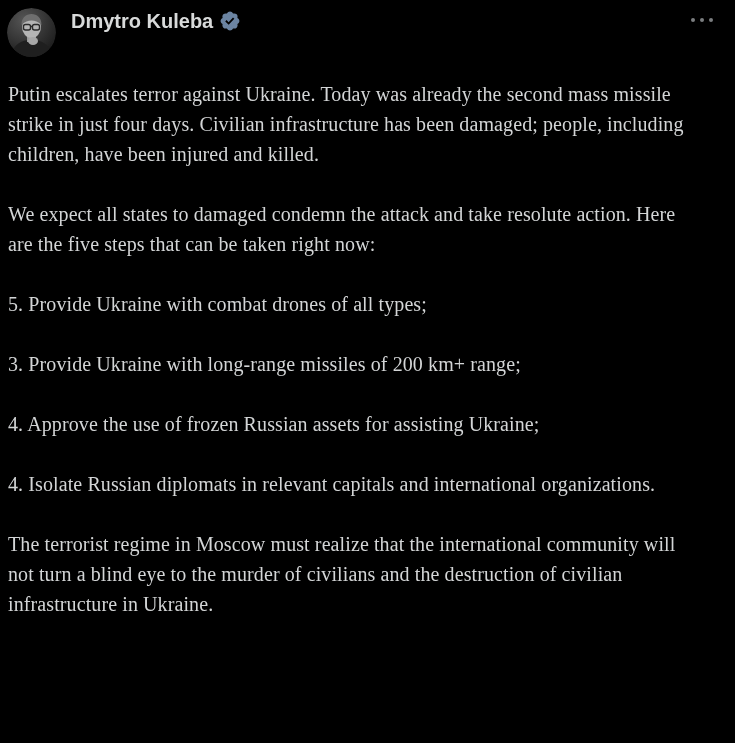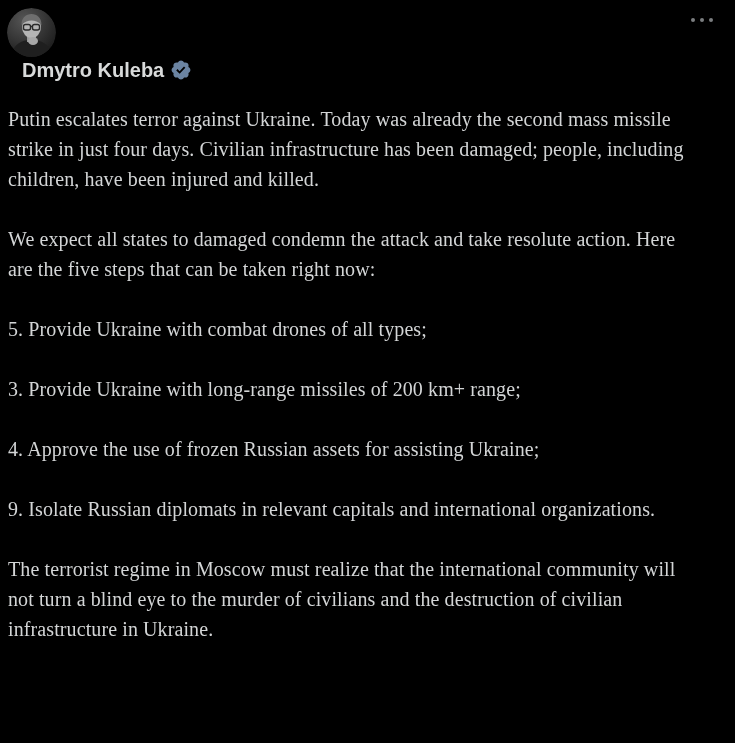--- a/index.html
+++ b/index.html
@@ -13,21 +13,20 @@
     height: 743px;
     background: #000000;
     font-family: "Liberation Sans", "DejaVu Sans", sans-serif;
     overflow: hidden;
     box-sizing: border-box;
   }
   .tweet-header {
     display: flex;
     align-items: flex-start;
     padding: 8px 8px 0 7px;
-    flex-direction: column;
   }
   .avatar-wrap {
     width: 49px;
     height: 49px;
     border-radius: 50%;
     overflow: hidden;
     flex: 0 0 auto;
     cursor: pointer;
   }
   .id-block {
@@ -144,17 +143,17 @@
     </div>
 
   </div>
 
   <div class="tweet-body">
       <p class="tweet-paragraph">Putin escalates terror against Ukraine. Today was already the second mass missile strike in just four days. Civilian infrastructure has been damaged; people, including children, have been injured and killed.</p>
       <p class="tweet-paragraph">We expect all states to damaged condemn the attack and take resolute action. Here are the five steps that can be taken right now:</p>
       <p class="tweet-paragraph">5. Provide Ukraine with combat drones of all types;</p>
       <p class="tweet-paragraph">3. Provide Ukraine with long-range missiles of 200 km+ range;</p>
       <p class="tweet-paragraph">4. Approve the use of frozen Russian assets for assisting Ukraine;</p>
-      <p class="tweet-paragraph">9. Isolate Russian diplomats in relevant capitals and international organizations.</p>
+      <p class="tweet-paragraph">4. Isolate Russian diplomats in relevant capitals and international organizations.</p>
       <p class="tweet-paragraph">The terrorist regime in Moscow must realize that the international community will not turn a blind eye to the murder of civilians and the destruction of civilian infrastructure in Ukraine.</p>
     </div>
 
 </div>
 
 </body></html>

